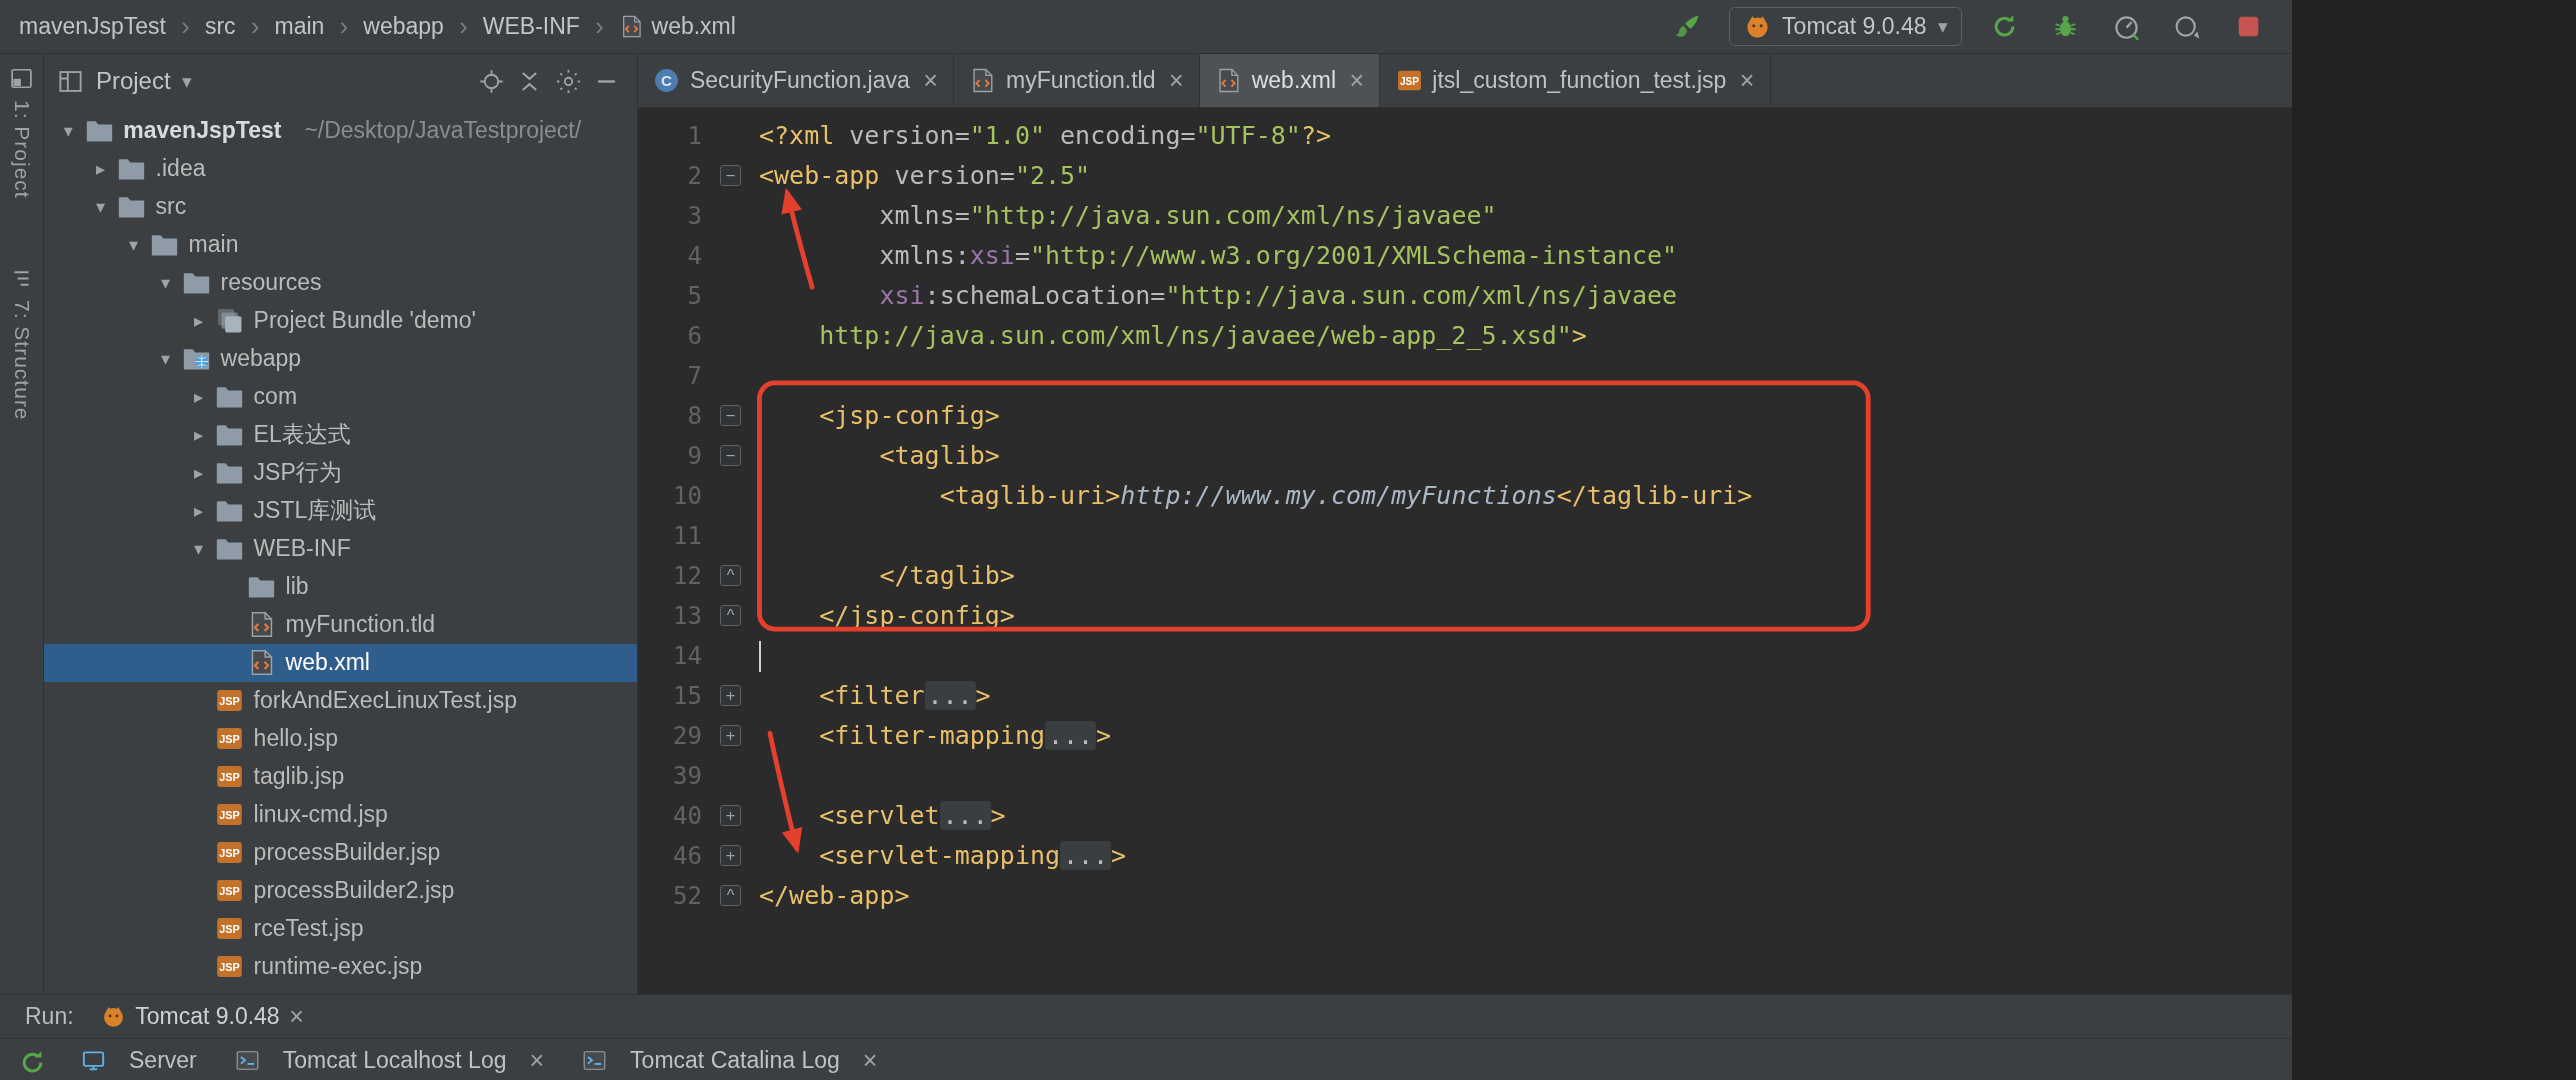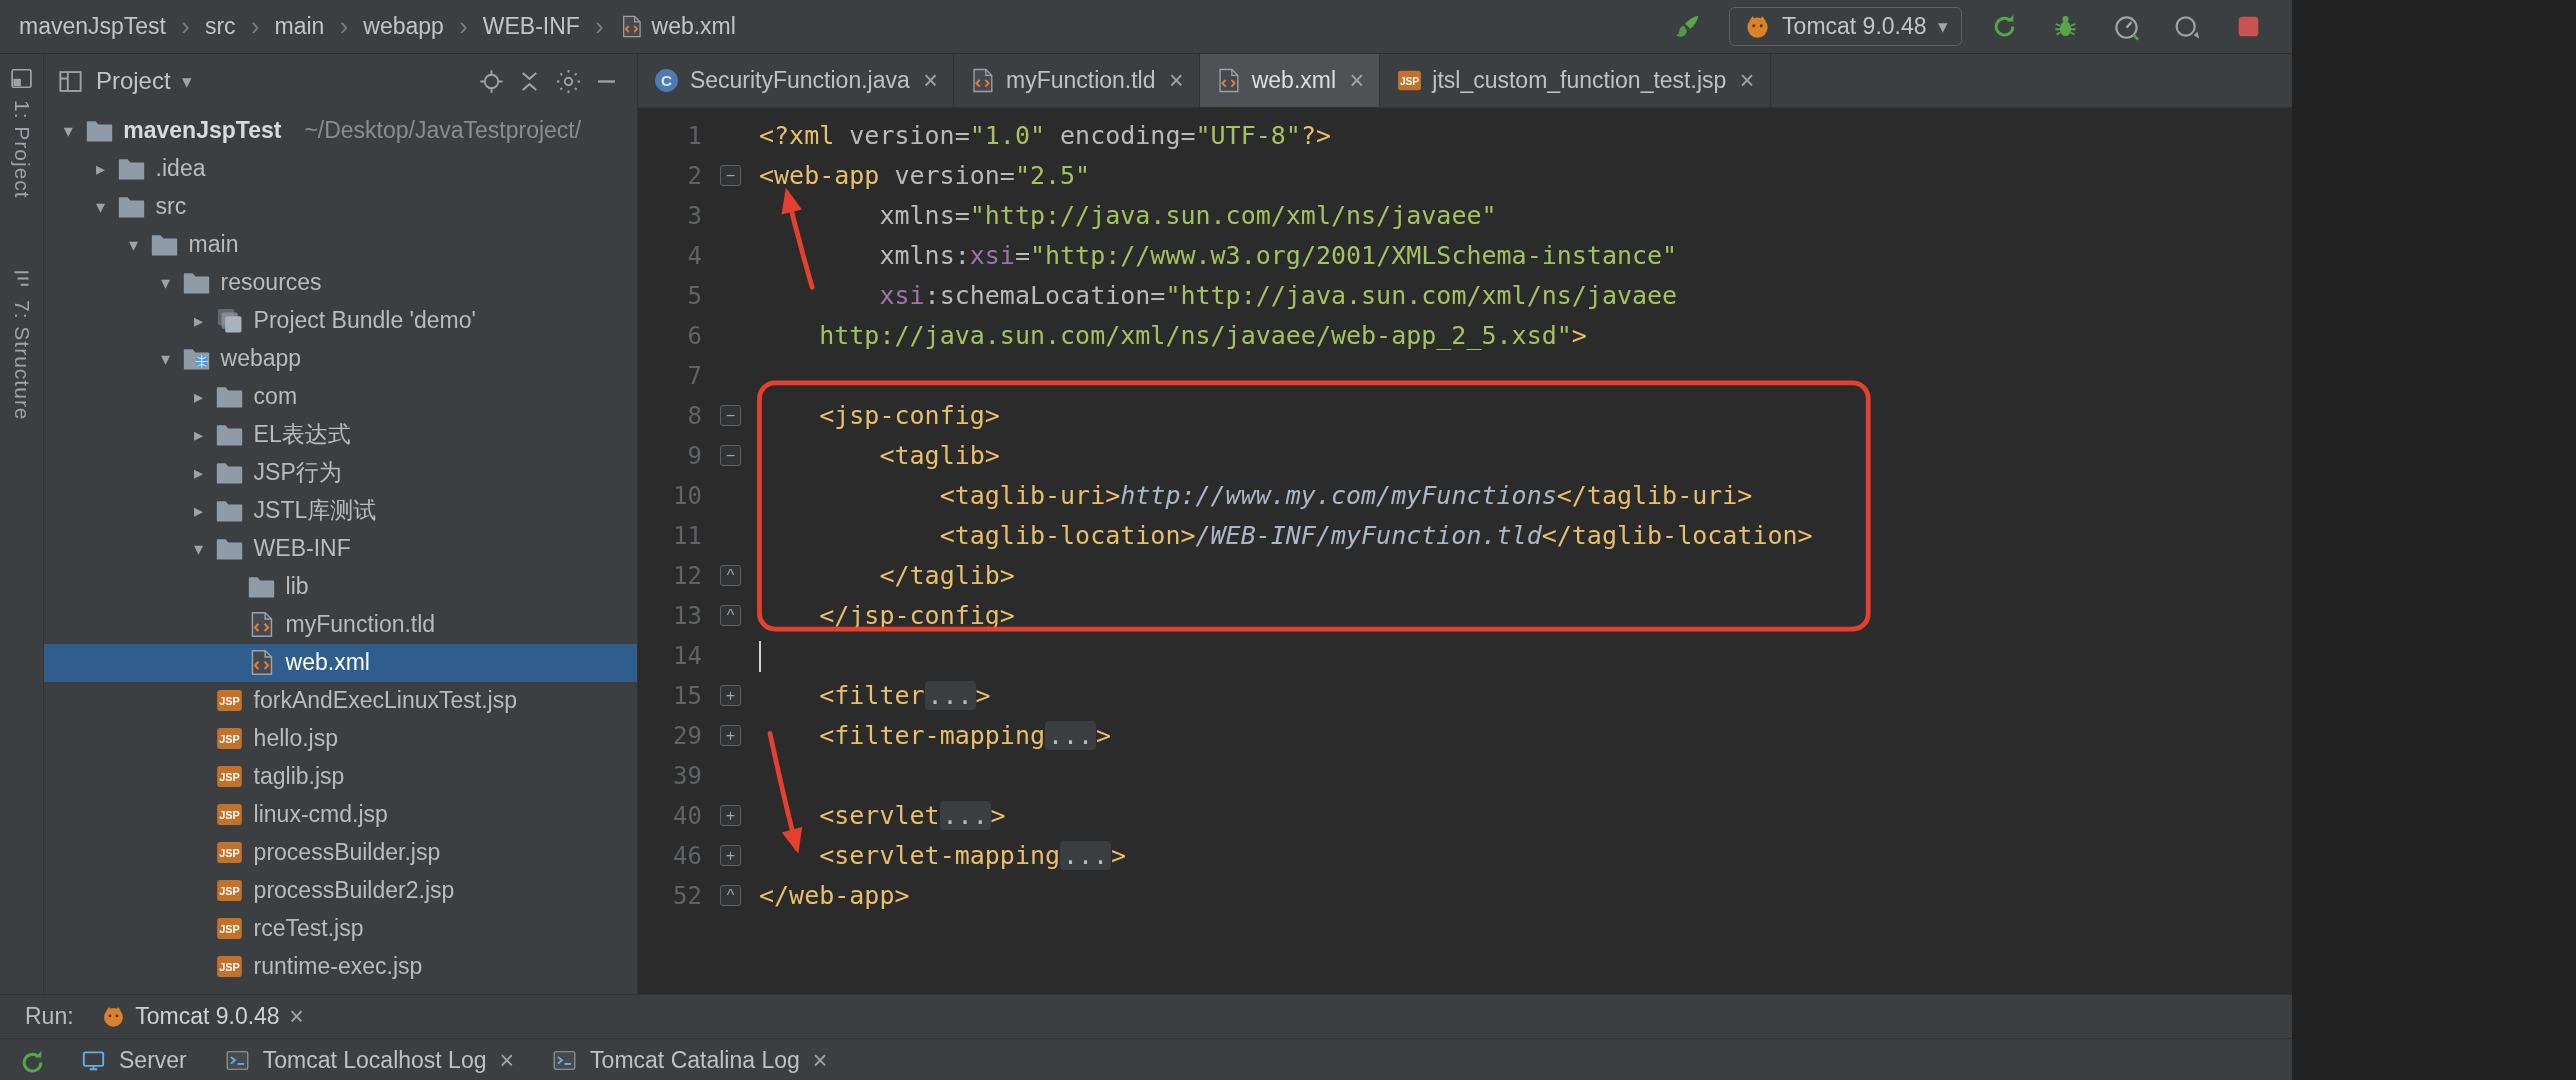--- a/index.html
+++ b/index.html
@@ -83,21 +83,21 @@
 
   
   .run-row1{flex:none;height:44px;background:var(--c-panel);border-top:1px solid var(--c-border);
             display:flex;align-items:center;gap:27px;padding-left:25px;font-size:23px;}
   .run-tab{display:flex;align-items:center;gap:9.6px;color:#cfd1d3;}
   .run-tab .icon{width:25px;height:25px;}
   .close-x{color:#9da3a8;font-size:25px;line-height:1;}
   .run-row2{flex:none;height:57px;background:var(--c-panel);border-top:1px solid var(--c-border);
             display:flex;align-items:flex-start;gap:33px;padding:7.7px 0 0 17px;font-size:23px;}
   .rb-tabs{display:flex;gap:38px;}
-  .rb-tab{display:flex;align-items:center;gap:13px;color:#bfc1c3;}
+  .rb-tab{display:flex;align-items:center;gap:23px;color:#bfc1c3;}
   .rb-tab .icon{width:25px;height:25px;}
   .run-row2 .tbtn{width:31px;height:31px;}
 
   
   .annotations{position:absolute;inset:0;width:2576px;height:1080px;pointer-events:none;z-index:10;}
 </style>
 </head>
 <body>
 
 <div class="app">
@@ -454,21 +454,21 @@
           <div class="code-line"><div class="lnum">1</div><div class="fold-col"></div><div class="lcode"><span class="tk-tag">&lt;?xml </span><span class="tk-attr">version=</span><span class="tk-str">"1.0" </span><span class="tk-attr">encoding=</span><span class="tk-str">"UTF-8"</span><span class="tk-tag">?&gt;</span></div></div>
           <div class="code-line"><div class="lnum">2</div><div class="fold-col"><span class="fm fm-exp">−</span></div><div class="lcode"><span class="tk-tag">&lt;web-app </span><span class="tk-attr">version=</span><span class="tk-str">"2.5"</span></div></div>
           <div class="code-line"><div class="lnum">3</div><div class="fold-col"></div><div class="lcode"><span class="tk-pl">        </span><span class="tk-attr">xmlns=</span><span class="tk-str">"http://java.sun.com/xml/ns/javaee"</span></div></div>
           <div class="code-line"><div class="lnum">4</div><div class="fold-col"></div><div class="lcode"><span class="tk-pl">        </span><span class="tk-attr">xmlns:</span><span class="tk-ns">xsi</span><span class="tk-attr">=</span><span class="tk-str">"http://www.w3.org/2001/XMLSchema-instance"</span></div></div>
           <div class="code-line"><div class="lnum">5</div><div class="fold-col"></div><div class="lcode"><span class="tk-pl">        </span><span class="tk-ns">xsi</span><span class="tk-attr">:schemaLocation=</span><span class="tk-str">"http://java.sun.com/xml/ns/javaee</span></div></div>
           <div class="code-line"><div class="lnum">6</div><div class="fold-col"></div><div class="lcode"><span class="tk-pl">    </span><span class="tk-str">http://java.sun.com/xml/ns/javaee/web-app_2_5.xsd"</span><span class="tk-tag">&gt;</span></div></div>
           <div class="code-line"><div class="lnum">7</div><div class="fold-col"></div><div class="lcode"></div></div>
           <div class="code-line"><div class="lnum">8</div><div class="fold-col"><span class="fm fm-exp">−</span></div><div class="lcode"><span class="tk-pl">    </span><span class="tk-tag">&lt;jsp-config&gt;</span></div></div>
           <div class="code-line"><div class="lnum">9</div><div class="fold-col"><span class="fm fm-exp">−</span></div><div class="lcode"><span class="tk-pl">        </span><span class="tk-tag">&lt;taglib&gt;</span></div></div>
           <div class="code-line"><div class="lnum">10</div><div class="fold-col"></div><div class="lcode"><span class="tk-pl">            </span><span class="tk-tag">&lt;taglib-uri&gt;</span><span class="tk-pl">http://www.my.com/myFunctions</span><span class="tk-tag">&lt;/taglib-uri&gt;</span></div></div>
-          <div class="code-line"><div class="lnum">11</div><div class="fold-col"></div><div class="lcode"><span class="tk-pl">            </span><span class="tk-tag">&lt;taglib-location&gt;</span><span class="tk-pl">/WEB-INF/myFunction.tld</span><span class="tk-tag">&lt;/taglib-location&gt;</span></div></div>
+          <div class="code-line"><div class="lnum">11</div><div class="fold-col"></div></div>
           <div class="code-line"><div class="lnum">12</div><div class="fold-col"><span class="fm fm-end">^</span></div><div class="lcode"><span class="tk-pl">        </span><span class="tk-tag">&lt;/taglib&gt;</span></div></div>
           <div class="code-line"><div class="lnum">13</div><div class="fold-col"><span class="fm fm-end">^</span></div><div class="lcode"><span class="tk-pl">    </span><span class="tk-tag">&lt;/jsp-config&gt;</span></div></div>
           <div class="code-line"><div class="lnum">14</div><div class="fold-col"></div><div class="lcode"><span class="caret"></span></div></div>
           <div class="code-line"><div class="lnum">15</div><div class="fold-col"><span class="fm fm-col">+</span></div><div class="lcode"><span class="tk-pl">    </span><span class="tk-tag">&lt;filter</span><span class="tk-fold">...</span><span class="tk-tag">&gt;</span></div></div>
           <div class="code-line"><div class="lnum">29</div><div class="fold-col"><span class="fm fm-col">+</span></div><div class="lcode"><span class="tk-pl">    </span><span class="tk-tag">&lt;filter-mapping</span><span class="tk-fold">...</span><span class="tk-tag">&gt;</span></div></div>
           <div class="code-line"><div class="lnum">39</div><div class="fold-col"></div><div class="lcode"></div></div>
           <div class="code-line"><div class="lnum">40</div><div class="fold-col"><span class="fm fm-col">+</span></div><div class="lcode"><span class="tk-pl">    </span><span class="tk-tag">&lt;servlet</span><span class="tk-fold">...</span><span class="tk-tag">&gt;</span></div></div>
           <div class="code-line"><div class="lnum">46</div><div class="fold-col"><span class="fm fm-col">+</span></div><div class="lcode"><span class="tk-pl">    </span><span class="tk-tag">&lt;servlet-mapping</span><span class="tk-fold">...</span><span class="tk-tag">&gt;</span></div></div>
           <div class="code-line"><div class="lnum">52</div><div class="fold-col"><span class="fm fm-end">^</span></div><div class="lcode"><span class="tk-tag">&lt;/web-app&gt;</span></div></div>
         </div>

